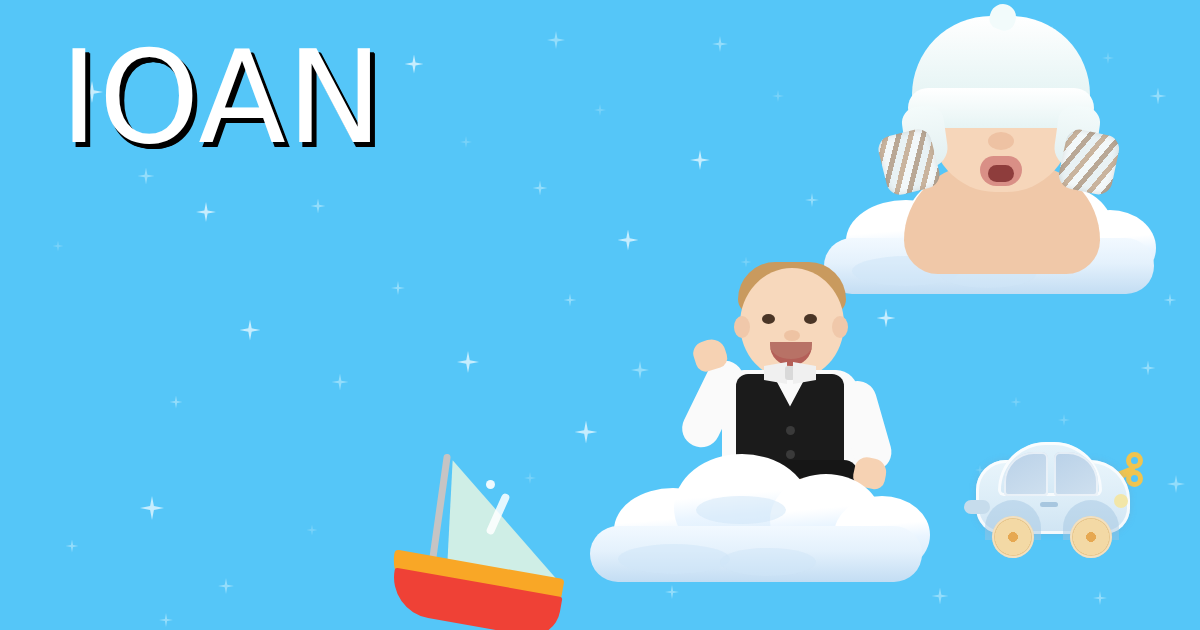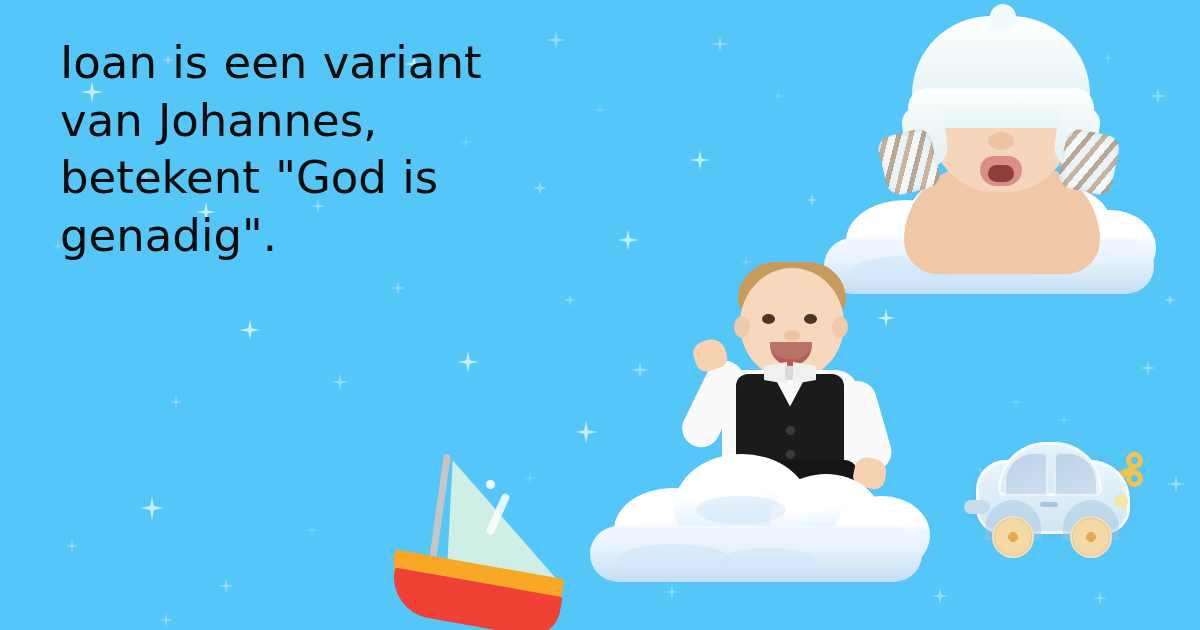--- a/index.html
+++ b/index.html
@@ -479,16 +479,16 @@
     <div class="door-handle"></div>
     <div class="bumper"></div>
     <div class="headlight"></div>
     <div class="wheel-arch rear"></div>
     <div class="wheel-arch front"></div>
     <div class="wheel rear"></div>
     <div class="wheel front"></div>
   </div>
 
   <div class="text-block">
-    <p class="desc">Ioan is een variant van Johannes, betekent "God is genadig".</p>
+    <h1 class="title">IOAN</h1>
   </div>
 
 </div>
 
 </body></html>

